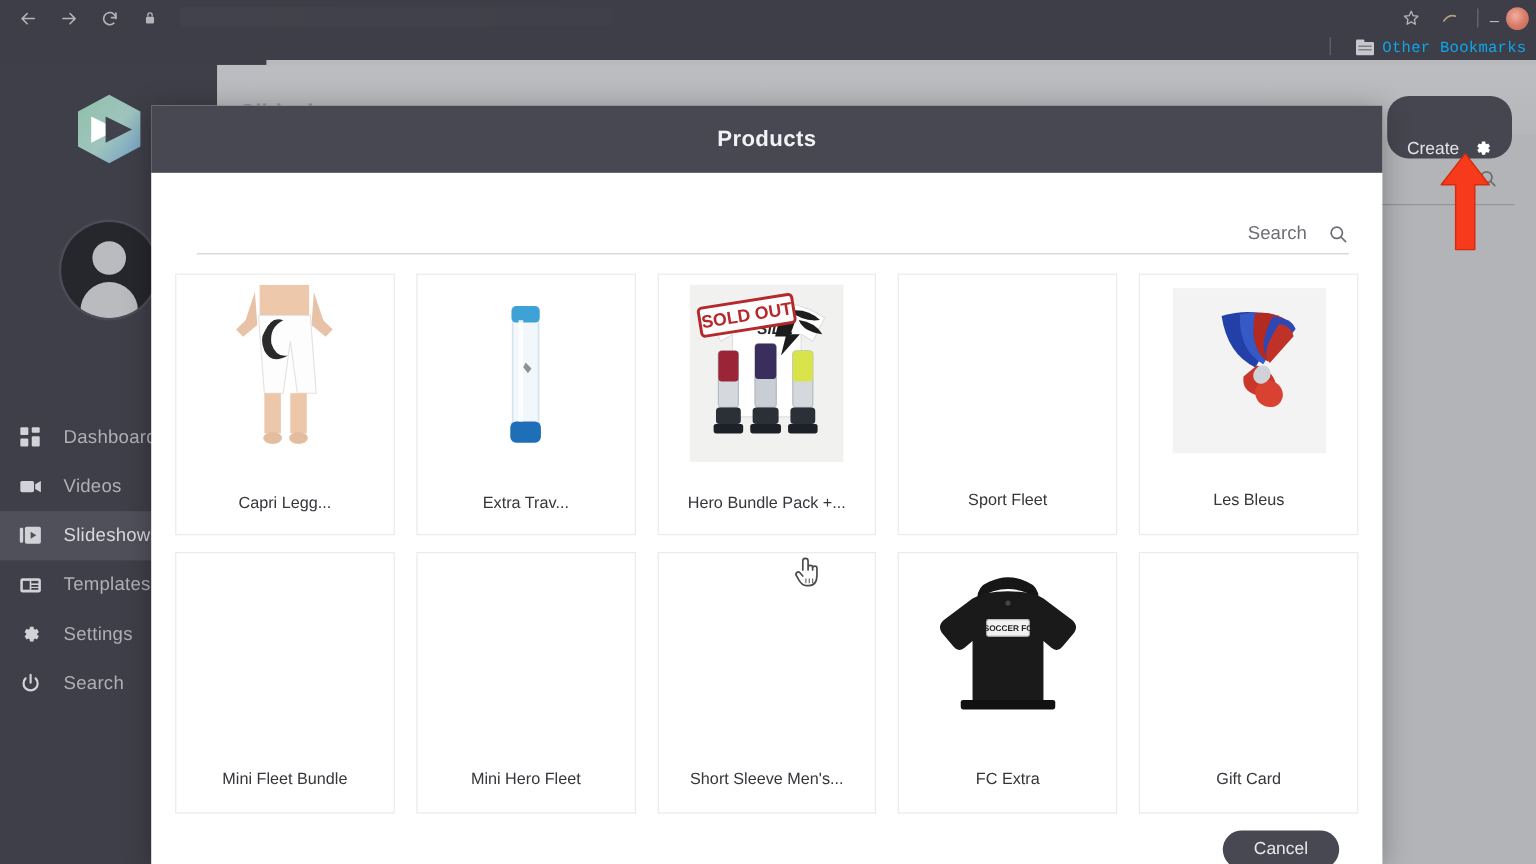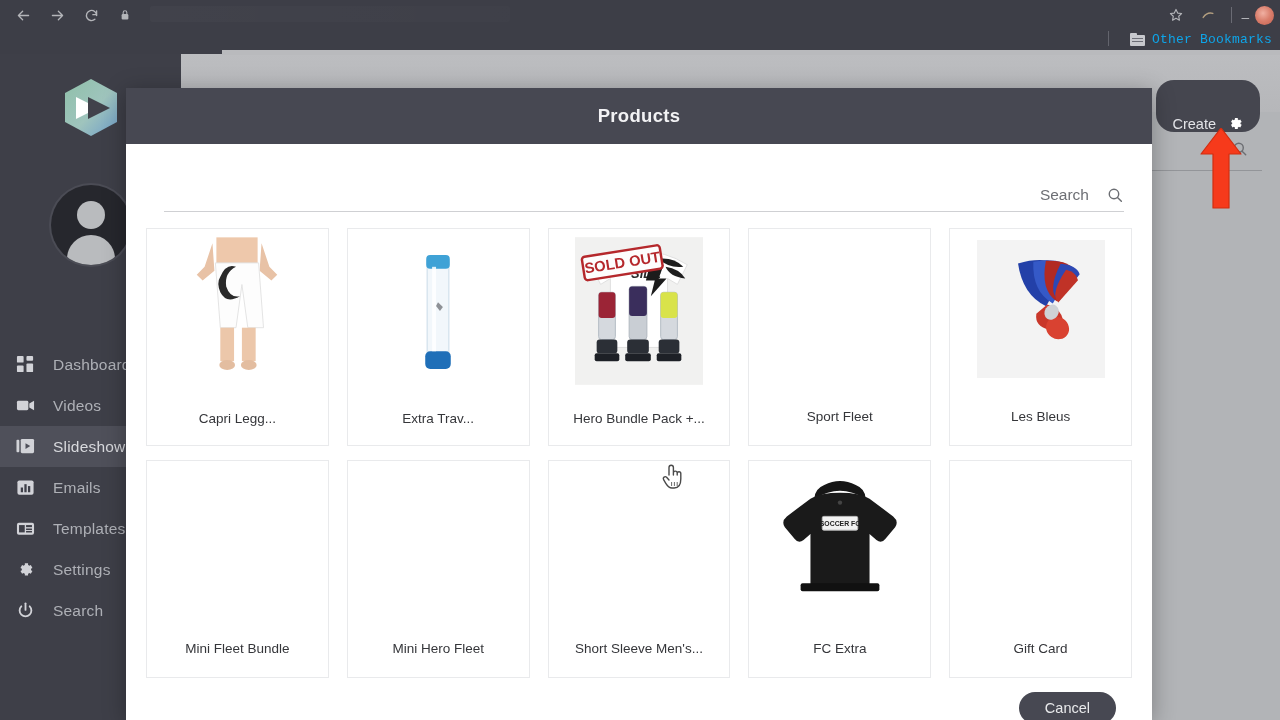--- a/index.html
+++ b/index.html
@@ -213,31 +213,20 @@
           <span class="nav-ico">
             <svg viewBox="0 0 20 20" width="19" height="19" fill="currentColor">
               <rect x="0.5" y="3" width="3" height="13" rx="1"></rect>
               <rect x="5" y="2" width="14" height="15" rx="1.5"></rect>
               <polygon points="10,6.5 10,12.5 15,9.5" fill="#4f505a"></polygon>
             </svg>
           </span>
           <span>Slideshows</span>
         </div>
 
-        <div class="nav-item">
-          <span class="nav-ico">
-            <svg viewBox="0 0 20 20" width="19" height="19">
-              <rect x="1.5" y="2.5" width="17" height="15" rx="2" fill="currentColor"></rect>
-              <rect x="5" y="10" width="2.4" height="5" fill="#3e3f48"></rect>
-              <rect x="8.8" y="6.5" width="2.4" height="8.5" fill="#3e3f48"></rect>
-              <rect x="12.6" y="8.5" width="2.4" height="6.5" fill="#3e3f48"></rect>
-            </svg>
-          </span>
-          <span>Emails</span>
-        </div>
 
         <div class="nav-item">
           <span class="nav-ico">
             <svg viewBox="0 0 20 20" width="19" height="19">
               <rect x="1" y="4" width="18" height="12.5" rx="2" fill="currentColor"></rect>
               <rect x="3.2" y="6.4" width="6" height="7.7" fill="#3e3f48"></rect>
               <rect x="10.6" y="6.4" width="6.2" height="2.2" fill="#3e3f48"></rect>
               <rect x="10.6" y="10" width="6.2" height="1.6" fill="#3e3f48"></rect>
               <rect x="10.6" y="12.6" width="6.2" height="1.6" fill="#3e3f48"></rect>
             </svg>

